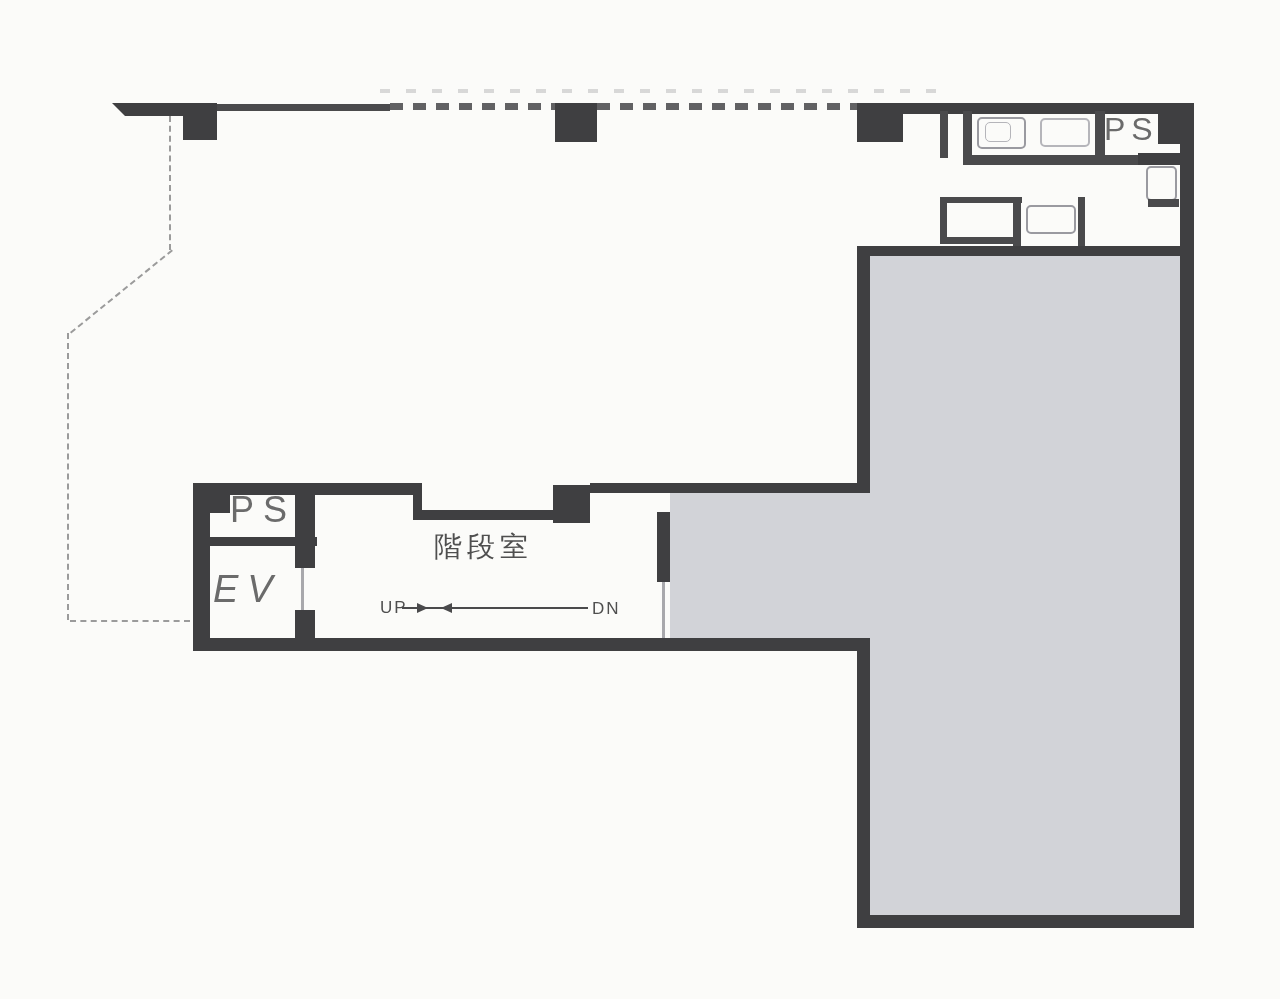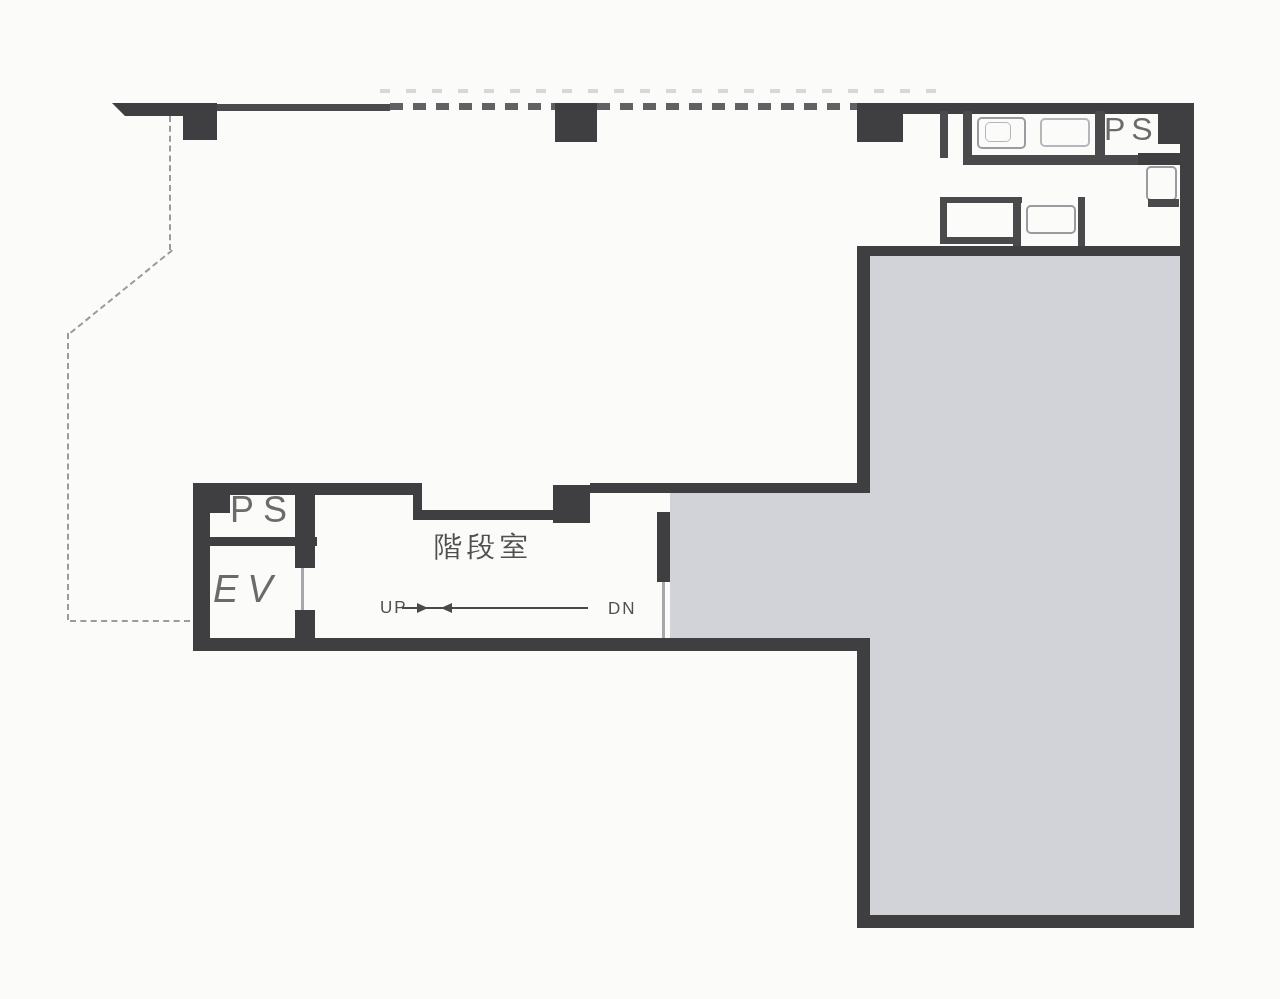--- a/index.html
+++ b/index.html
@@ -111,15 +111,15 @@
 
   <div class="lbl" style="left:230px;top:492px;font-size:36px;color:var(--text-light);letter-spacing:9px;">PS</div>
   <div class="lbl" style="left:213px;top:570px;font-size:38px;color:var(--text-light);letter-spacing:9px;font-style:italic;">EV</div>
   <div class="lbl" style="left:434px;top:533px;font-size:28px;color:var(--text-dark);letter-spacing:5px;">階段室</div>
   <div class="lbl" style="left:1104px;top:113px;font-size:32px;color:var(--text-light);letter-spacing:6px;">PS</div>
 
   <div class="lbl" style="left:368px;top:599px;font-size:17px;color:var(--text-dark);letter-spacing:2px;margin-left:12px;">UP</div>
   <div class="wt" style="left:402px;top:607px;width:186px;height:2px;"></div>
   <div class="tri-right" style="left:417px;top:603px;"></div>
   <div class="tri-left" style="left:441px;top:603px;"></div>
-  <div class="lbl" style="left:592px;top:600px;font-size:17px;color:var(--text-dark);letter-spacing:2px;margin-left:16px;">DN</div>
+  <div class="lbl" style="left:592px;top:600px;font-size:17px;color:var(--text-dark);letter-spacing:2px;">DN</div>
 
 </div>
 
 </body></html>

